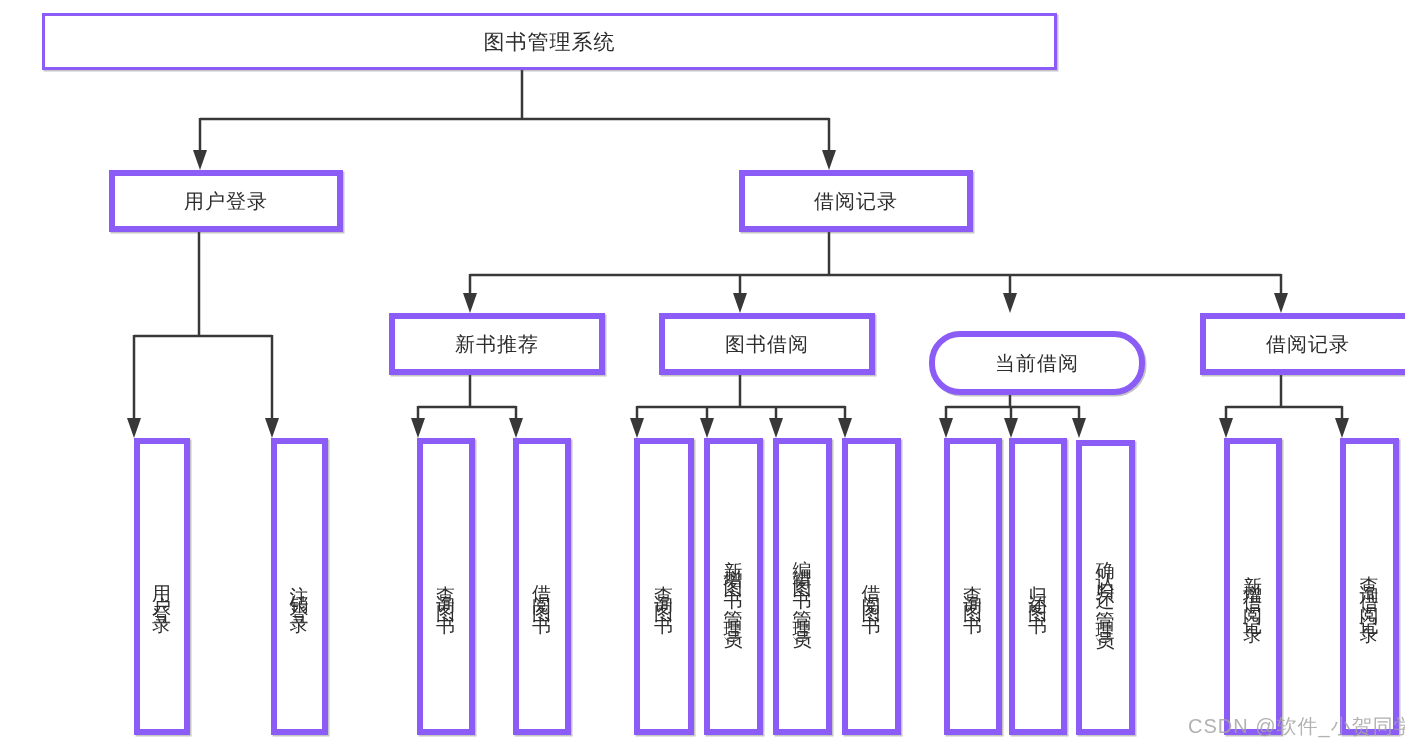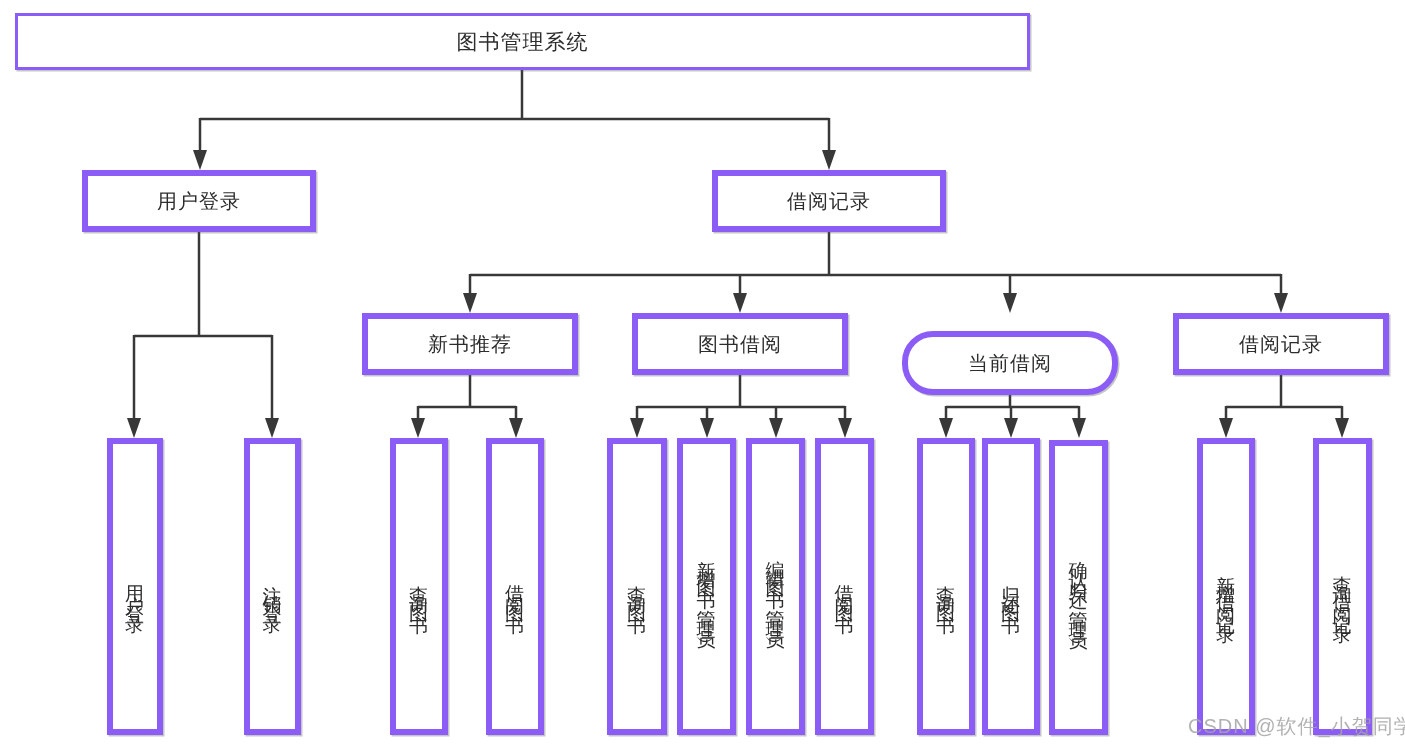--- a/index.html
+++ b/index.html
@@ -15,20 +15,21 @@
   .node {
     position: absolute;
     background: #ffffff;
     border: 6px solid #8b5cf6;
     box-shadow: 1.5px 1.5px 0 rgba(90,90,90,0.35);
     box-sizing: border-box;
     display: flex;
     align-items: center;
     justify-content: center;
     color: #2d2d2d;
+    margin-left: 27px;
   }
   .root-node { border-width: 3px; font-size: 21px; letter-spacing: 1px; }
   .hbox { font-size: 20px; letter-spacing: 1px; }
   .vbox {
     writing-mode: vertical-rl;
     text-orientation: mixed;
     font-size: 19px;
     letter-spacing: 10px;
     line-height: 1;
     padding-top: 6px;

